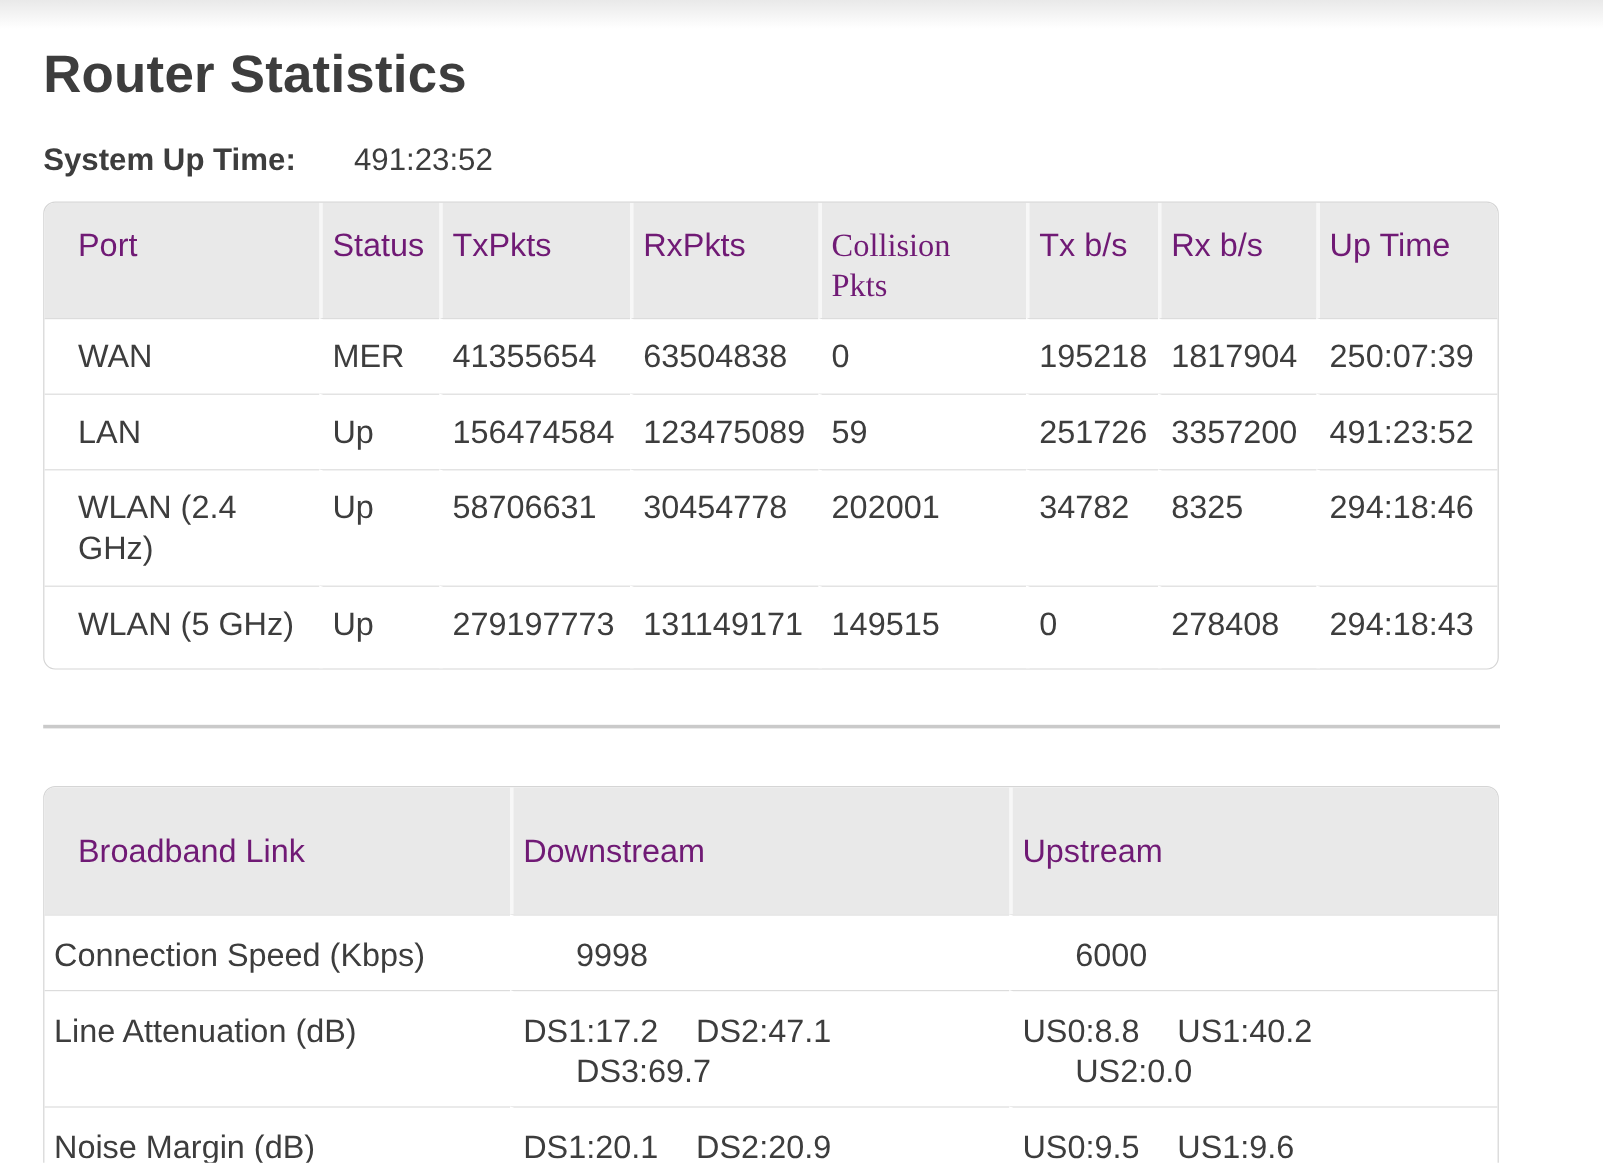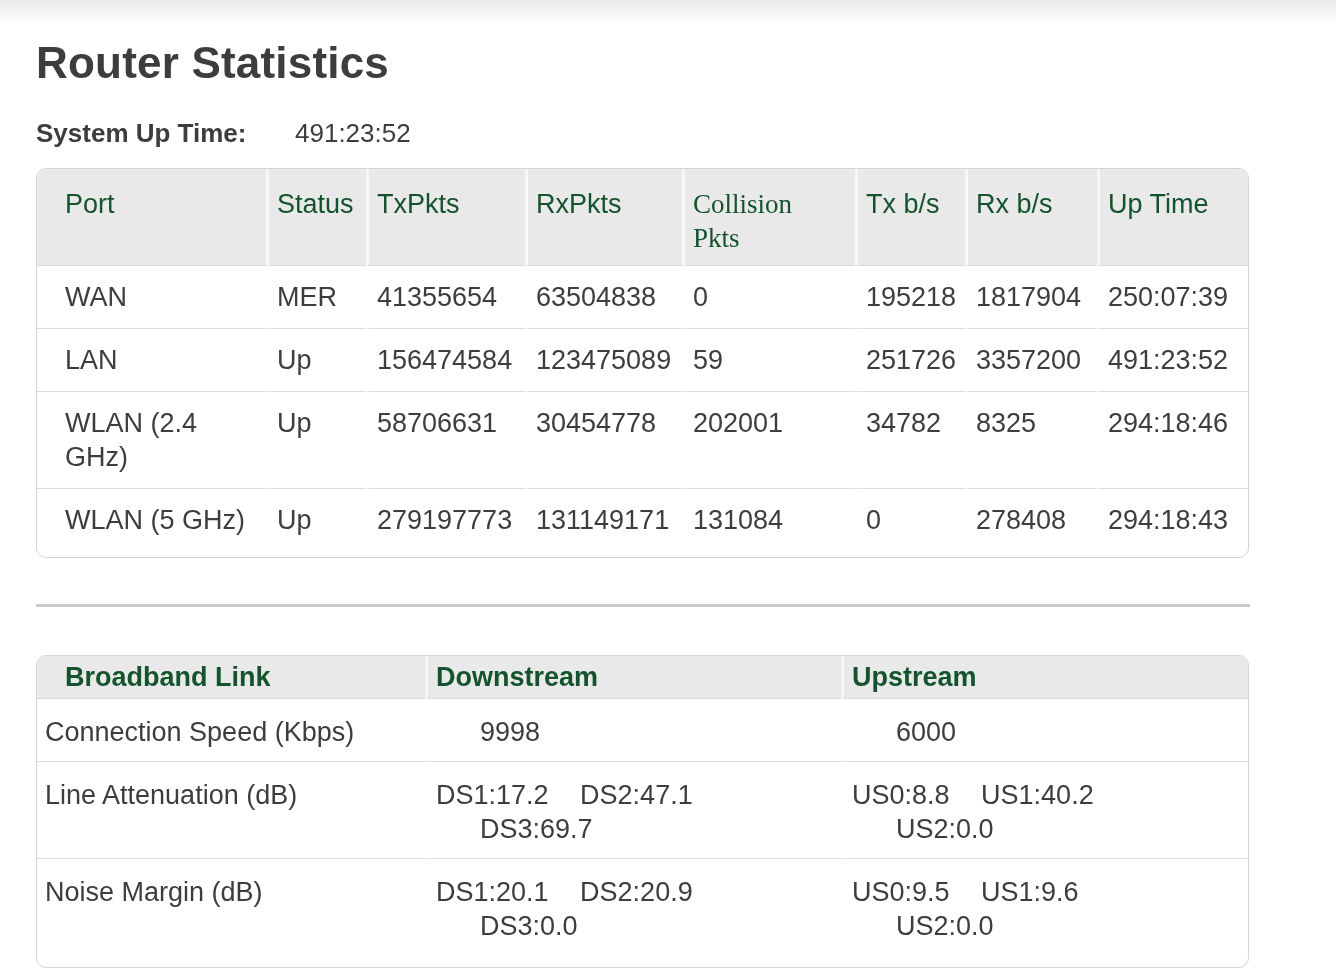--- a/index.html
+++ b/index.html
@@ -48,34 +48,34 @@
     font-size: 27px;
   }
   th {
     background: #e9e9e9;
     text-align: left;
     font-weight: 400;
     vertical-align: top;
     line-height: 34px;
     padding: 18px 8px 10px;
     border-left: 3px solid #f7f7f7;
-    color: #14532d;
+    color: #701a75;
   }
   th:first-child { border-left: none; padding-left: 28px; padding-right: 16px; }
   td {
     vertical-align: top;
     line-height: 34px;
     padding: 14px 8px;
     border-top: 1px solid #dcdcdc;
     border-left: 3px solid #ffffff;
   }
   td:first-child { border-left: none; padding-left: 28px; padding-right: 16px; }
   .ports tbody tr:last-child td { padding-bottom: 20px; }
 
-  .bb th { padding: 4px 8px; font-weight: bold; }
+  .bb th { padding: 36px 8px; }
   .bb th:first-child { padding-left: 28px; }
   .bb td { padding: 16px 8px 12px; }
   .bb tbody tr:last-child td { padding-bottom: 24px; }
 
   .hdr-narrow { display: inline-block; max-width: 122px; font-family: Liberation Serif, serif; }
   .val { display: inline-block; margin-right: 24px; }
   .val:last-child { margin-right: 0; margin-left: 44px; }
 
   .section-divider {
     height: 3px;
@@ -149,21 +149,21 @@
         <td>202001</td>
         <td>34782</td>
         <td>8325</td>
         <td>294:18:46</td>
       </tr>
       <tr>
         <td>WLAN (5 GHz)</td>
         <td>Up</td>
         <td>279197773</td>
         <td>131149171</td>
-        <td>131084</td>
+        <td>149515</td>
         <td>0</td>
         <td>278408</td>
         <td>294:18:43</td>
       </tr>
     </tbody>
   </table>
 </div>
 
 <div class="section-divider"></div>
 

